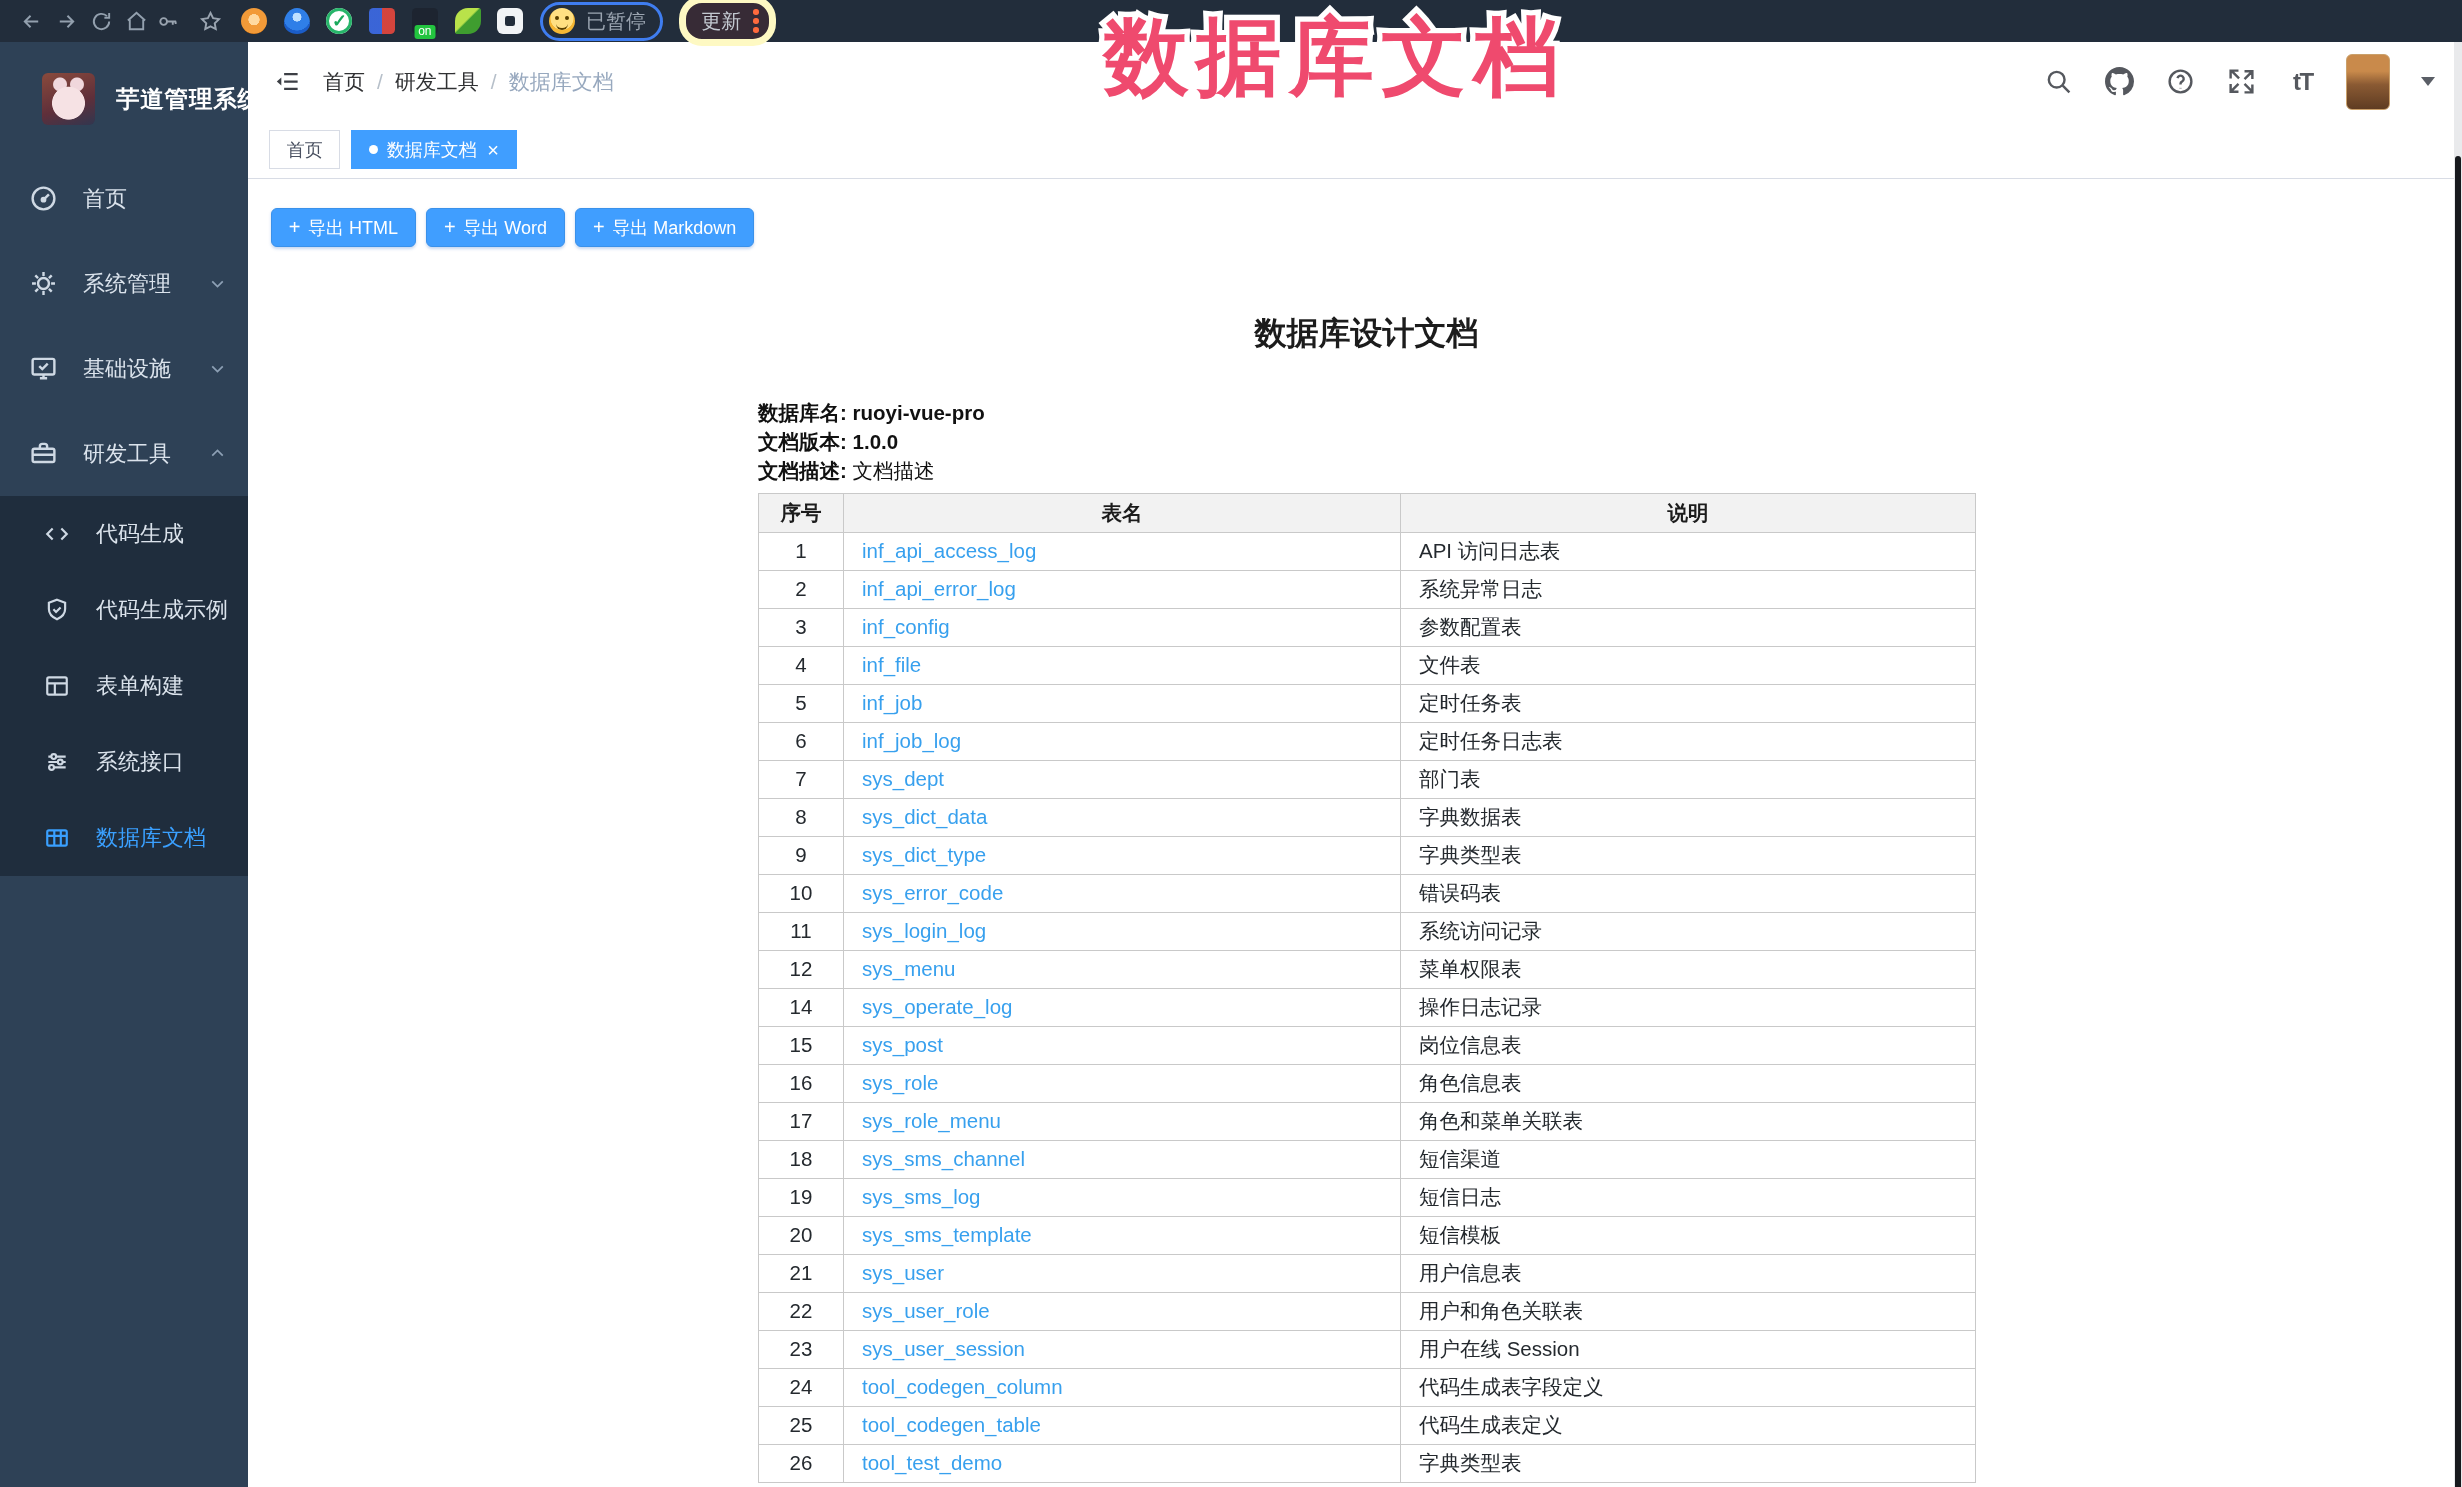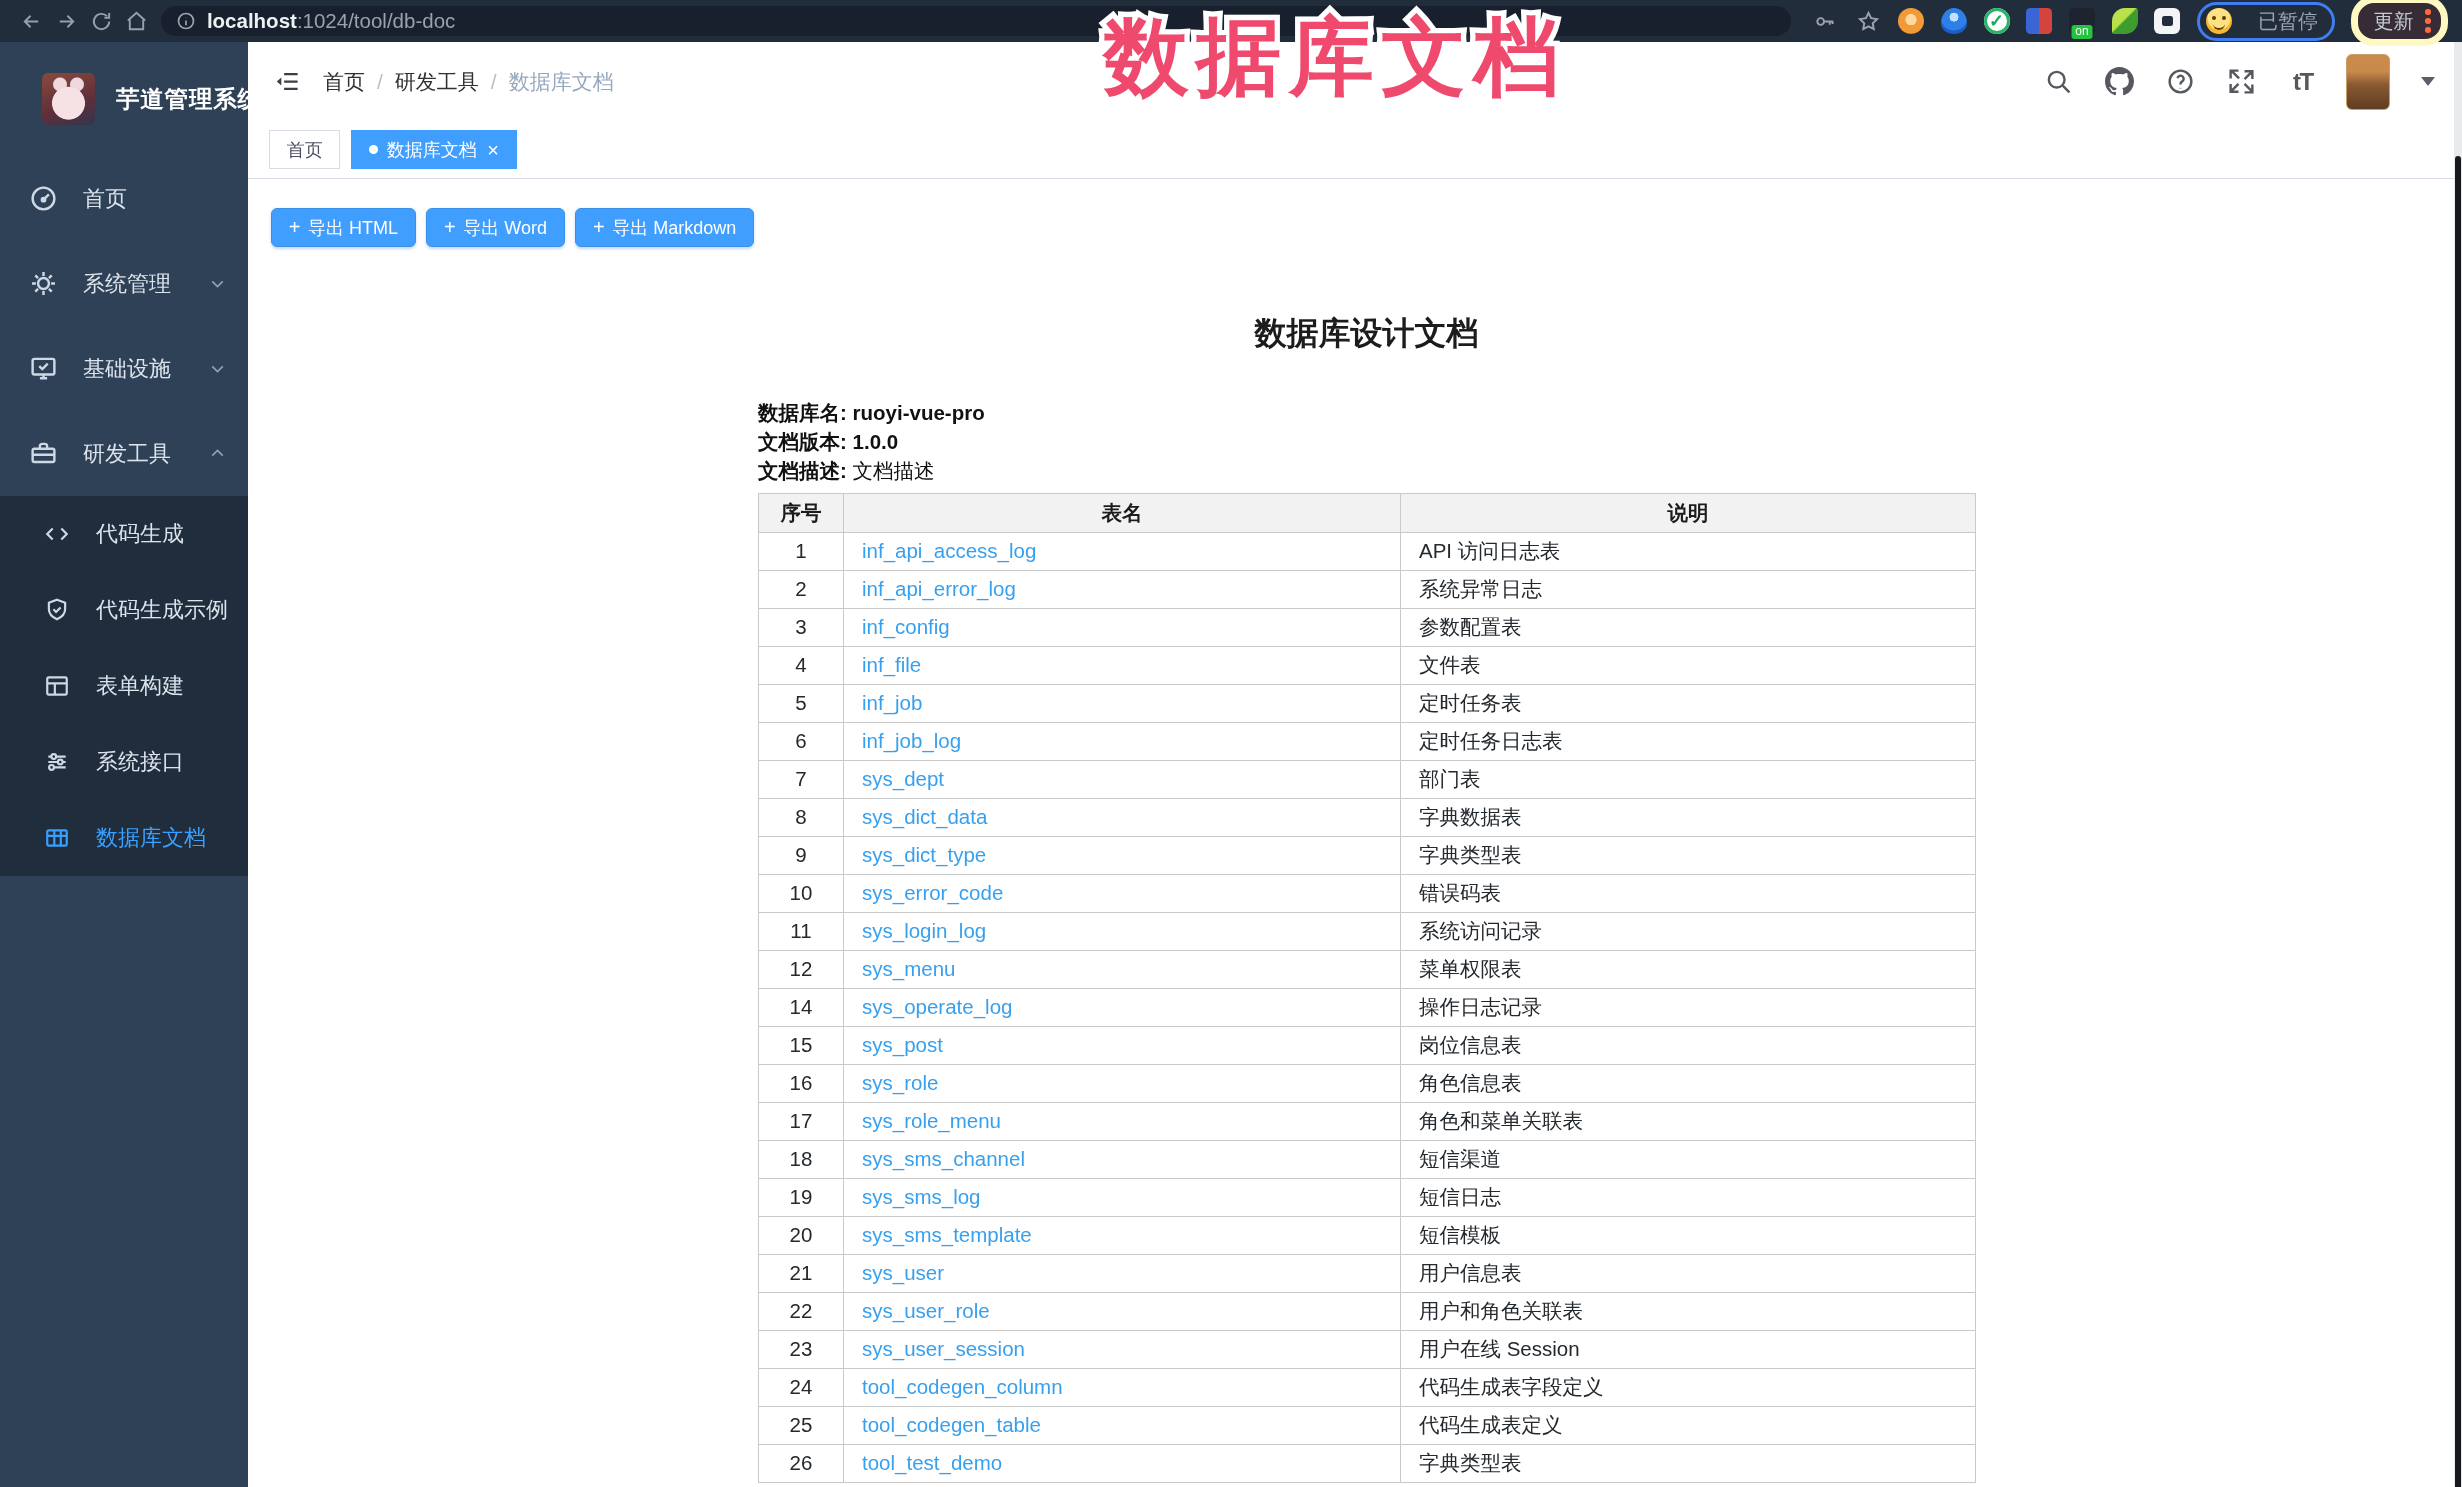--- a/index.html
+++ b/index.html
@@ -23,21 +23,21 @@
   .ext-pin { background:radial-gradient(circle at 50% 35%, #bfe0ff 0 20%, #2f7fe8 22% 62%, #1b5dc8 64%); border-radius:50% 50% 50% 50% / 60% 60% 40% 40%; }
   .ext-gcheck { border-radius:50%; background:#fff; }
   .ext-gcheck::after { content:"✓"; position:absolute; inset:0; display:flex; align-items:center; justify-content:center; color:#1aa95c; font-size:18px; font-weight:bold; }
   .ext-gcheck { box-shadow:0 0 0 3px #27b56a inset; }
   .ext-grid { background:linear-gradient(90deg,#3d6be8 50%, #e8473d 50%); opacity:.9; border-radius:4.6px; }
   .ext-on { background:#1d2430; border-radius:4.6px; }
   .ext-on::after { content:"on"; position:absolute; left:50%; bottom:-4.6px; transform:translateX(-50%); background:#23c43f; color:#fff; font-size:12px; line-height:13.7px; padding:0 3.8px; border-radius:3px; }
   .ext-leaf { background:linear-gradient(135deg,#b9e24a 0 45%, #3f9d2f 50%); border-radius:50% 10% 50% 10%; }
   .ext-puzzle { background:#f2f4f6; border-radius:6px; }
   .ext-puzzle::after { content:""; position:absolute; left:7.6px; top:7.6px; width:10.6px; height:10.6px; background:#222d3b; border-radius:2.3px; }
-  .chip-paused { display:flex; align-items:center; gap:26px; border:3px solid #3f7df0; border-radius:23px; padding:3px 13.7px 3px 6px; }
+  .chip-paused { display:flex; align-items:center; gap:11px; border:3px solid #3f7df0; border-radius:23px; padding:3px 13.7px 3px 6px; }
   .emoji-face { width:26px; height:26px; border-radius:50%; background:radial-gradient(circle at 50% 40%, #ffe082 0 55%, #f6b733 58%); position:relative; }
   .emoji-face::before { content:""; position:absolute; left:6px; top:8.3px; width:3.8px; height:3.8px; border-radius:50%; background:#5a4100; box-shadow:10px 0 0 #5a4100; }
   .emoji-face::after { content:""; position:absolute; left:6.8px; top:13.7px; width:12px; height:6px; border-bottom:2.3px solid #5a4100; border-radius:0 0 7.6px 7.6px; }
   .chip-paused-label { color:#9aa4b0; font-size:20px; }
   .chip-update { display:flex; align-items:center; gap:12px; border:7px solid #fef9c3; border-radius:23px; padding:4.6px 10.6px 4.6px 15px; background:rgba(120,40,40,.25); }
   .chip-update-label { color:#c3c9d1; font-size:20px; }
   .dots3 { display:flex; flex-direction:column; gap:3.8px; }
   .dots3 i { width:5.3px; height:5.3px; border-radius:50%; background:#ff6a3d; }
 
   
@@ -134,27 +134,20 @@
           <path d="M20 12a8 8 0 1 1-2.3-5.6"></path>
           <path d="M20 3v5h-5" fill="none"></path>
         </svg>
     </div>
     <div class="nav-btn">
       <svg viewBox="0 0 24 24" fill="none" stroke="currentColor" stroke-width="2">
           <path d="M3 11l9-8 9 8"></path>
           <path d="M5 10v10h14V10"></path>
         </svg>
     </div>
-    <div class="url-pill">
-      <svg viewBox="0 0 24 24" fill="none" stroke="currentColor" stroke-width="2">
-          <circle cx="12" cy="12" r="9"></circle>
-          <path d="M12 8v.5M12 11.5V17"></path>
-        </svg>
-      <div class="url-text"><span class="url-host">localhost</span><span class="url-rest">:1024/tool/db-doc</span></div>
-    </div>
     <div class="chrome-right">
       <div class="mini-ico">
         <svg viewBox="0 0 24 24" fill="none" stroke="currentColor" stroke-width="2">
             <circle cx="8" cy="12" r="3.5"></circle>
             <path d="M11.5 12H21M17.5 12v3.5M20.5 12v2.5"></path>
           </svg>
       </div>
       <div class="mini-ico">
         <svg viewBox="0 0 24 24" fill="none" stroke="currentColor" stroke-width="2">
             <path d="M12 3l2.7 5.6 6.2.9-4.5 4.3 1.1 6.1L12 17l-5.5 2.9 1.1-6.1L3.1 9.5l6.2-.9z"></path>

